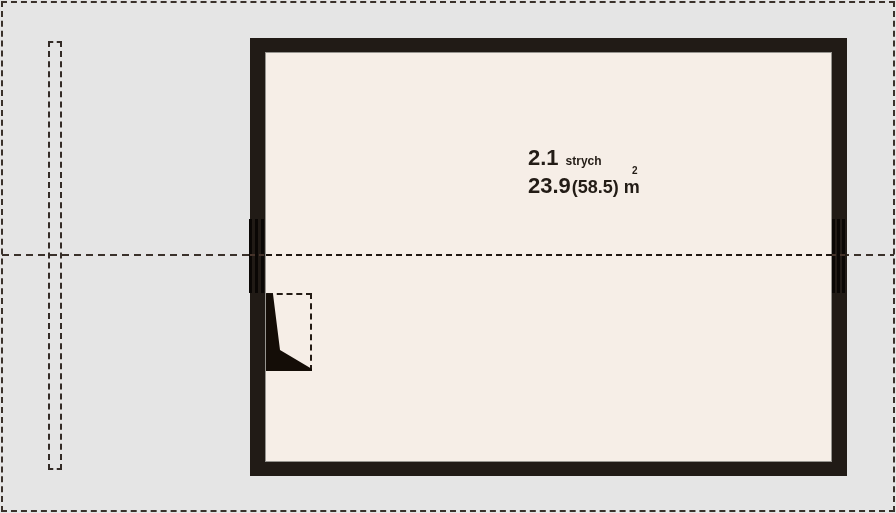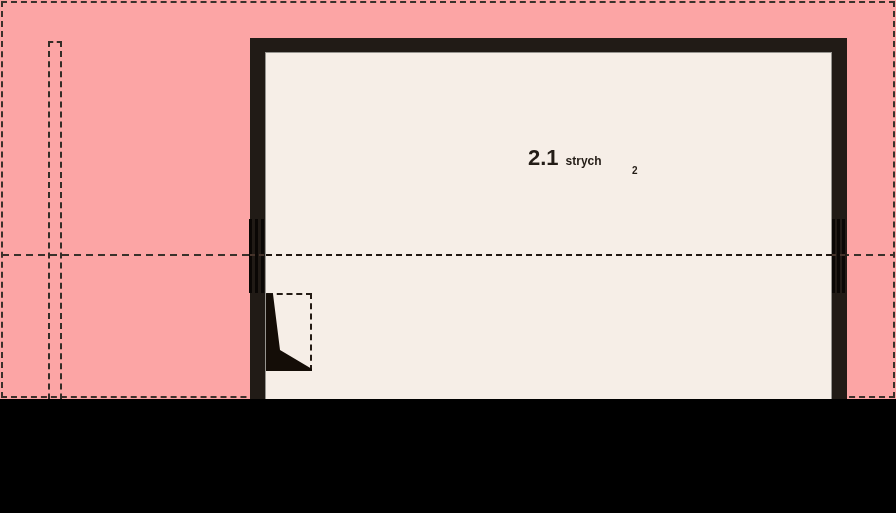--- a/index.html
+++ b/index.html
@@ -1,19 +1,19 @@
 <!DOCTYPE html>
 <html><head>
 <meta charset="utf-8">
 <style>
   html,body{margin:0;padding:0;background:#000;}
   .canvas{
     position:relative;
-    width:896px;height:399px;
-    background:#fca5a5;
+    width:896px;height:513px;
+    background:#e5e5e5;
     overflow:hidden;
     font-family:"Liberation Sans", sans-serif;
   }
   
   .page-border{
     position:absolute;inset:1px;
     border:2px dashed #3a312b;
     box-sizing:border-box;
   }
   
@@ -117,15 +117,20 @@
 
   <div class="stair-outline"></div>
   <svg class="stair-slope" viewBox="0 0 47 80" xmlns="http://www.w3.org/2000/svg">
     <polygon points="1,1 8,2 15,58 47,77 47,79 1,79" fill="#140d07"></polygon>
   </svg>
 
   <div class="label-row row1">
     <span class="t-big">2.1</span>
     <span class="t-name">strych</span>
   </div>
+  <div class="label-row row2">
+    <span class="t-big">23.9</span>
+    <span class="t-sec">(58.5)</span>
+    <span class="t-unit">m</span>
+  </div>
   <span class="t-exp">2</span>
 
 </div>
 
 </body></html>

